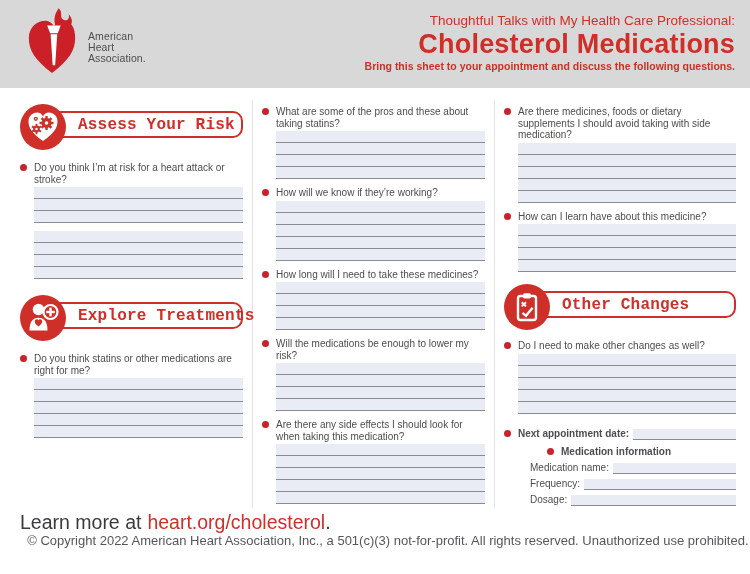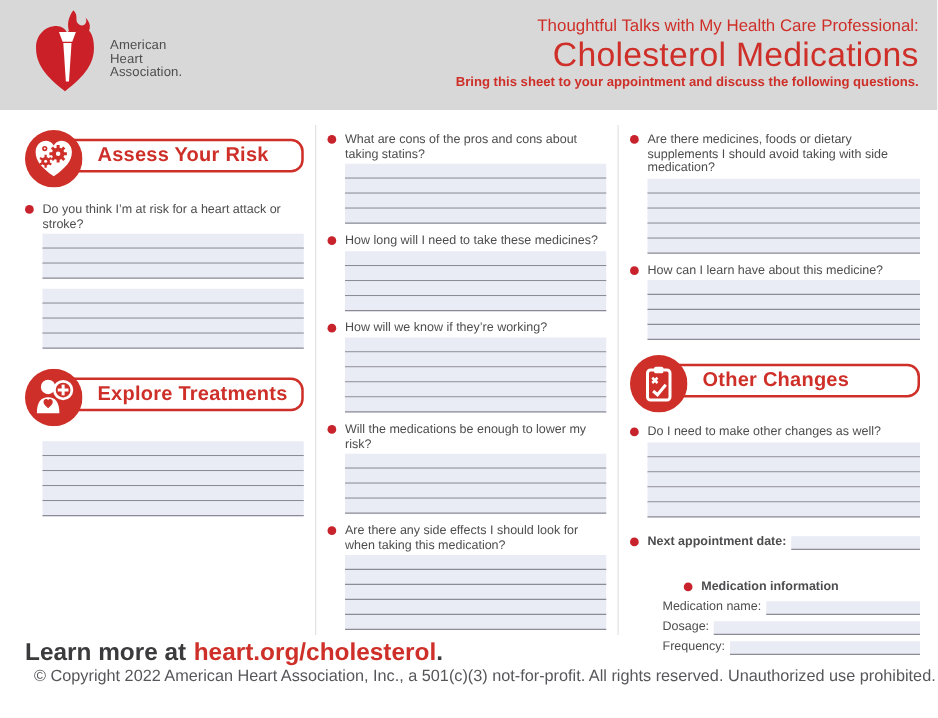--- a/index.html
+++ b/index.html
@@ -7,52 +7,52 @@
     width:750px;height:574px;position:relative;background:#ffffff;
     font-family:"Liberation Sans","DejaVu Sans",sans-serif;
     overflow:hidden;color:#4d4d4f;
   }
   
   .header{position:absolute;left:0;top:0;width:750px;height:88px;background:#d8d8d8;}
   .logo{position:absolute;left:24px;top:7px;width:56px;height:72px;}
   .brand{position:absolute;left:88px;top:31px;font-size:10.5px;font-weight:normal;color:#4e4e50;line-height:11px;letter-spacing:.1px;}
   .header-right{position:absolute;right:15px;top:13px;text-align:right;color:#ce2f28;}
   .kicker{font-size:13.5px;font-weight:normal;}
-  .title{font-size:27px;font-weight:normal;margin-top:1px;letter-spacing:.2px;}
+  .title{font-size:27px;font-weight:bold;margin-top:1px;letter-spacing:.2px;}
   .subtitle{font-size:10.5px;font-weight:bold;margin-top:0;}
   
   .col{position:absolute;top:104px;}
   #col1{left:20px;width:223px;top:104px;}
   #col2{left:262px;width:223px;top:106px;}
   #col3{left:504px;width:232px;top:106px;}
   .vdiv{position:absolute;top:100px;width:1px;height:408px;background:#e3e3e3;}
   #vdiv1{left:252px;} #vdiv2{left:494px;}
   
   .badge{position:relative;height:46px;margin-bottom:12px;}
   .badge.mt1{margin-top:16px;} .badge.mt2{margin-top:12px;margin-bottom:10px;}
   .badge-pill{position:absolute;left:3px;right:0;top:7px;height:27px;background:#fff;
-    border:2.5px solid #ce2f28;border-radius:10px;display:flex;align-items:center;padding-left:53px;box-sizing:border-box;}
+    border:2.5px solid #ce2f28;border-radius:10px;display:flex;align-items:center;padding-left:53px;box-sizing:border-box;font-family:Liberation Mono, monospace;}
   .badge-label{font-size:16px;font-weight:bold;color:#ce2f28;white-space:nowrap;letter-spacing:.2px;}
   .badge-circle{position:absolute;left:0;top:0;width:46px;height:46px;}
   
   .q{margin-bottom:8px;}
   .q-head{display:flex;}
   .bullet{flex:none;width:7px;height:7px;border-radius:50%;background:#c8232c;margin:2px 7px 0 0;}
   .q-text{font-size:10px;line-height:11.5px;color:#4d4d4f;}
   .rules{margin-left:14px;margin-top:2px;}
   .rule{height:11px;background:#e9ecf5;border-bottom:1px solid #8b8b97;}
   
   .frow{display:flex;align-items:flex-start;margin-top:14px;}
-  .frow.tight{margin-top:24px;padding-left:43px;}
+  .frow.tight{margin-top:6px;padding-left:43px;}
   .f-label{font-size:10px;line-height:12px;font-weight:bold;color:#4d4d4f;white-space:nowrap;}
   .blank{flex:1;height:10px;background:#e9ecf5;border-bottom:1px solid #8b8b97;margin-left:4px;margin-top:1px;}
   .subrow{display:flex;align-items:flex-start;margin:4px 0 0 14px;padding-left:12px;}
   .s-label{font-size:10px;line-height:12px;color:#4d4d4f;white-space:nowrap;}
   
-  .learn{position:absolute;left:20px;top:511px;font-size:19.5px;font-weight:bold;color:#3b3b3d;}
+  .learn{position:absolute;left:20px;top:511px;font-size:19.5px;font-weight:normal;color:#3b3b3d;}
   .learn .link{color:#ce2f28;text-decoration:none;margin-left:6px;cursor:pointer;}
   .copy{position:absolute;left:20px;top:518px;font-size:13px;color:#57575b;white-space:pre;}
   .copy .doc{margin-left:7px;}
 </style>
 </head>
 <body>
 
 <div class="header">
   <div class="logo">
     <svg width="56" height="72" viewBox="0 0 58 74">
@@ -147,65 +147,69 @@
         <path d="M9.5,35.5 C9.5,26.5 12.8,22.8 18.5,22.8 C24.2,22.8 27.5,26.5 27.5,35.5 Z" fill="#ffffff"></path>
         <path d="M18.5,31.5 C15.8,29.3 14.8,28 14.8,26.4 C14.8,25.1 15.8,24.2 16.9,24.2 C17.6,24.2 18.2,24.6 18.5,25.2 C18.8,24.6 19.4,24.2 20.1,24.2 C21.2,24.2 22.2,25.1 22.2,26.4 C22.2,28 21.2,29.3 18.5,31.5 Z" fill="#ce2f28"></path>
         <circle cx="30.5" cy="17" r="7" fill="#ce2f28" stroke="#ffffff" stroke-width="2.2"></circle>
         <rect x="29.3" y="12.7" width="2.4" height="8.6" fill="#ffffff"></rect>
         <rect x="26.2" y="15.8" width="8.6" height="2.4" fill="#ffffff"></rect>
       </svg>
     </div>
   </div>
 
   <div class="q">
+    <div class="q-head">
+      <span class="bullet"></span>
+      <span class="q-text">Do you think statins or other medications are right for me?</span>
+    </div>
     <div class="rules">
       <div class="rule"></div>
       <div class="rule"></div>
       <div class="rule"></div>
       <div class="rule"></div>
       <div class="rule"></div>
     </div>
   </div>
 </div>
 
 <div class="col" id="col2">
 
   <div class="q">
     <div class="q-head">
       <span class="bullet"></span>
-      <span class="q-text">What are cons of the pros and cons about taking statins?</span>
-    </div>
-    <div class="rules">
+      <span class="q-text">What are some of the pros and these about taking statins?</span>
+    </div>
+    <div class="rules">
+      <div class="rule"></div>
+      <div class="rule"></div>
+      <div class="rule"></div>
+      <div class="rule"></div>
+    </div>
+  </div>
+
+  <div class="q">
+    <div class="q-head">
+      <span class="bullet"></span>
+      <span class="q-text">How will we know if they’re working?</span>
+    </div>
+    <div class="rules">
+      <div class="rule"></div>
       <div class="rule"></div>
       <div class="rule"></div>
       <div class="rule"></div>
       <div class="rule"></div>
     </div>
   </div>
 
   <div class="q">
     <div class="q-head">
       <span class="bullet"></span>
       <span class="q-text">How long will I need to take these medicines?</span>
     </div>
     <div class="rules">
-      <div class="rule"></div>
-      <div class="rule"></div>
-      <div class="rule"></div>
-      <div class="rule"></div>
-    </div>
-  </div>
-
-  <div class="q">
-    <div class="q-head">
-      <span class="bullet"></span>
-      <span class="q-text">How will we know if they’re working?</span>
-    </div>
-    <div class="rules">
-      <div class="rule"></div>
       <div class="rule"></div>
       <div class="rule"></div>
       <div class="rule"></div>
       <div class="rule"></div>
     </div>
   </div>
 
   <div class="q">
     <div class="q-head">
       <span class="bullet"></span>
@@ -302,27 +306,27 @@
   <div>
     <div class="frow tight">
       <span class="bullet"></span>
       <span class="f-label">Medication information</span>
     </div>
     <div class="subrow">
       <span class="s-label">Medication name:</span>
       <span class="blank"></span>
     </div>
     <div class="subrow">
+      <span class="s-label">Frequency:</span>
+      <span class="blank"></span>
+    </div>
+    <div class="subrow">
       <span class="s-label">Dosage:</span>
       <span class="blank"></span>
     </div>
-    <div class="subrow">
-      <span class="s-label">Frequency:</span>
-      <span class="blank"></span>
-    </div>
   </div>
 </div>
 
 <div class="learn">
   <span>Learn more at</span><a class="link">heart.org/cholesterol</a><span>.</span>
 </div>
 
 <div class="copy">
   <span>© Copyright 2022 American Heart Association, Inc., a 501(c)(3) not-for-profit. All rights reserved. Unauthorized use prohibited.</span><span class="doc">DS19507  7/22</span>
 </div>

